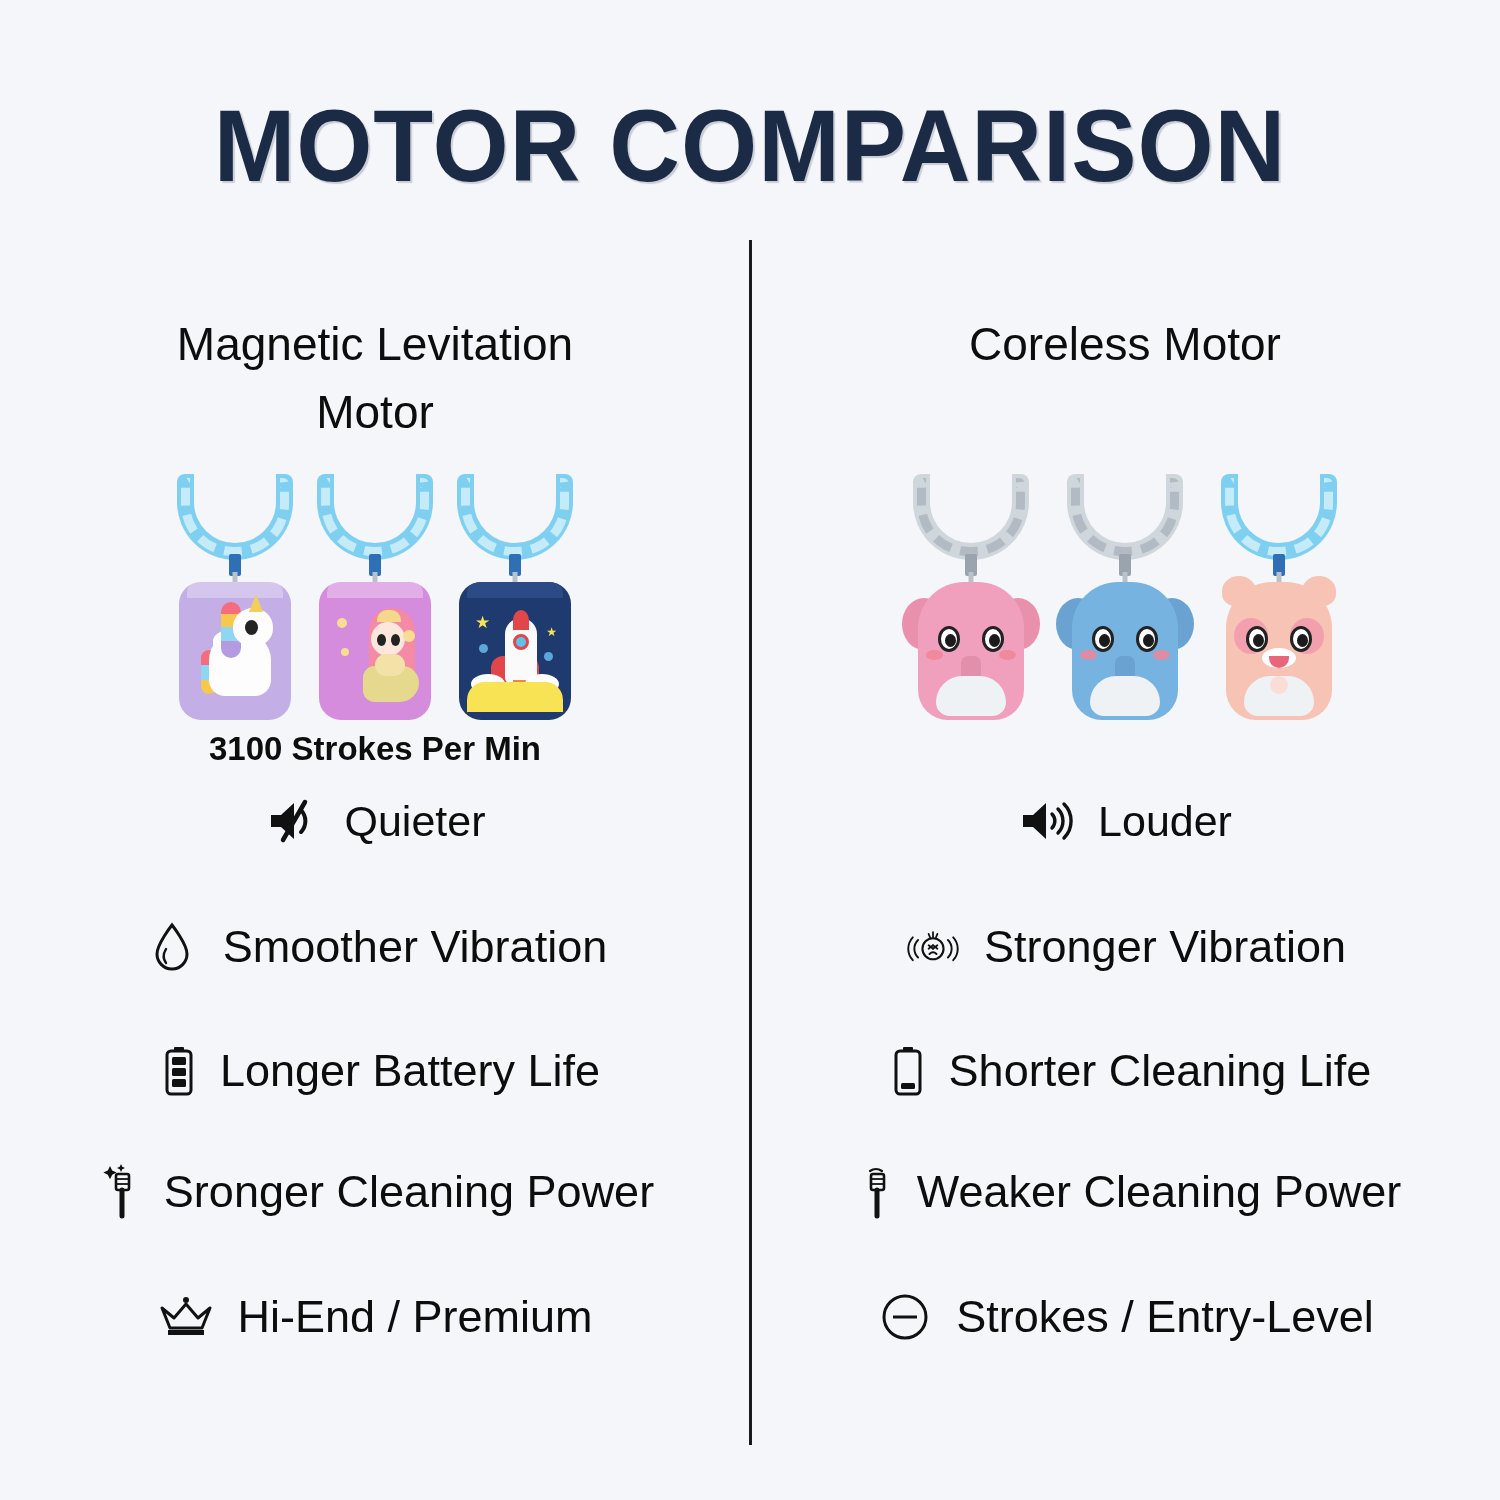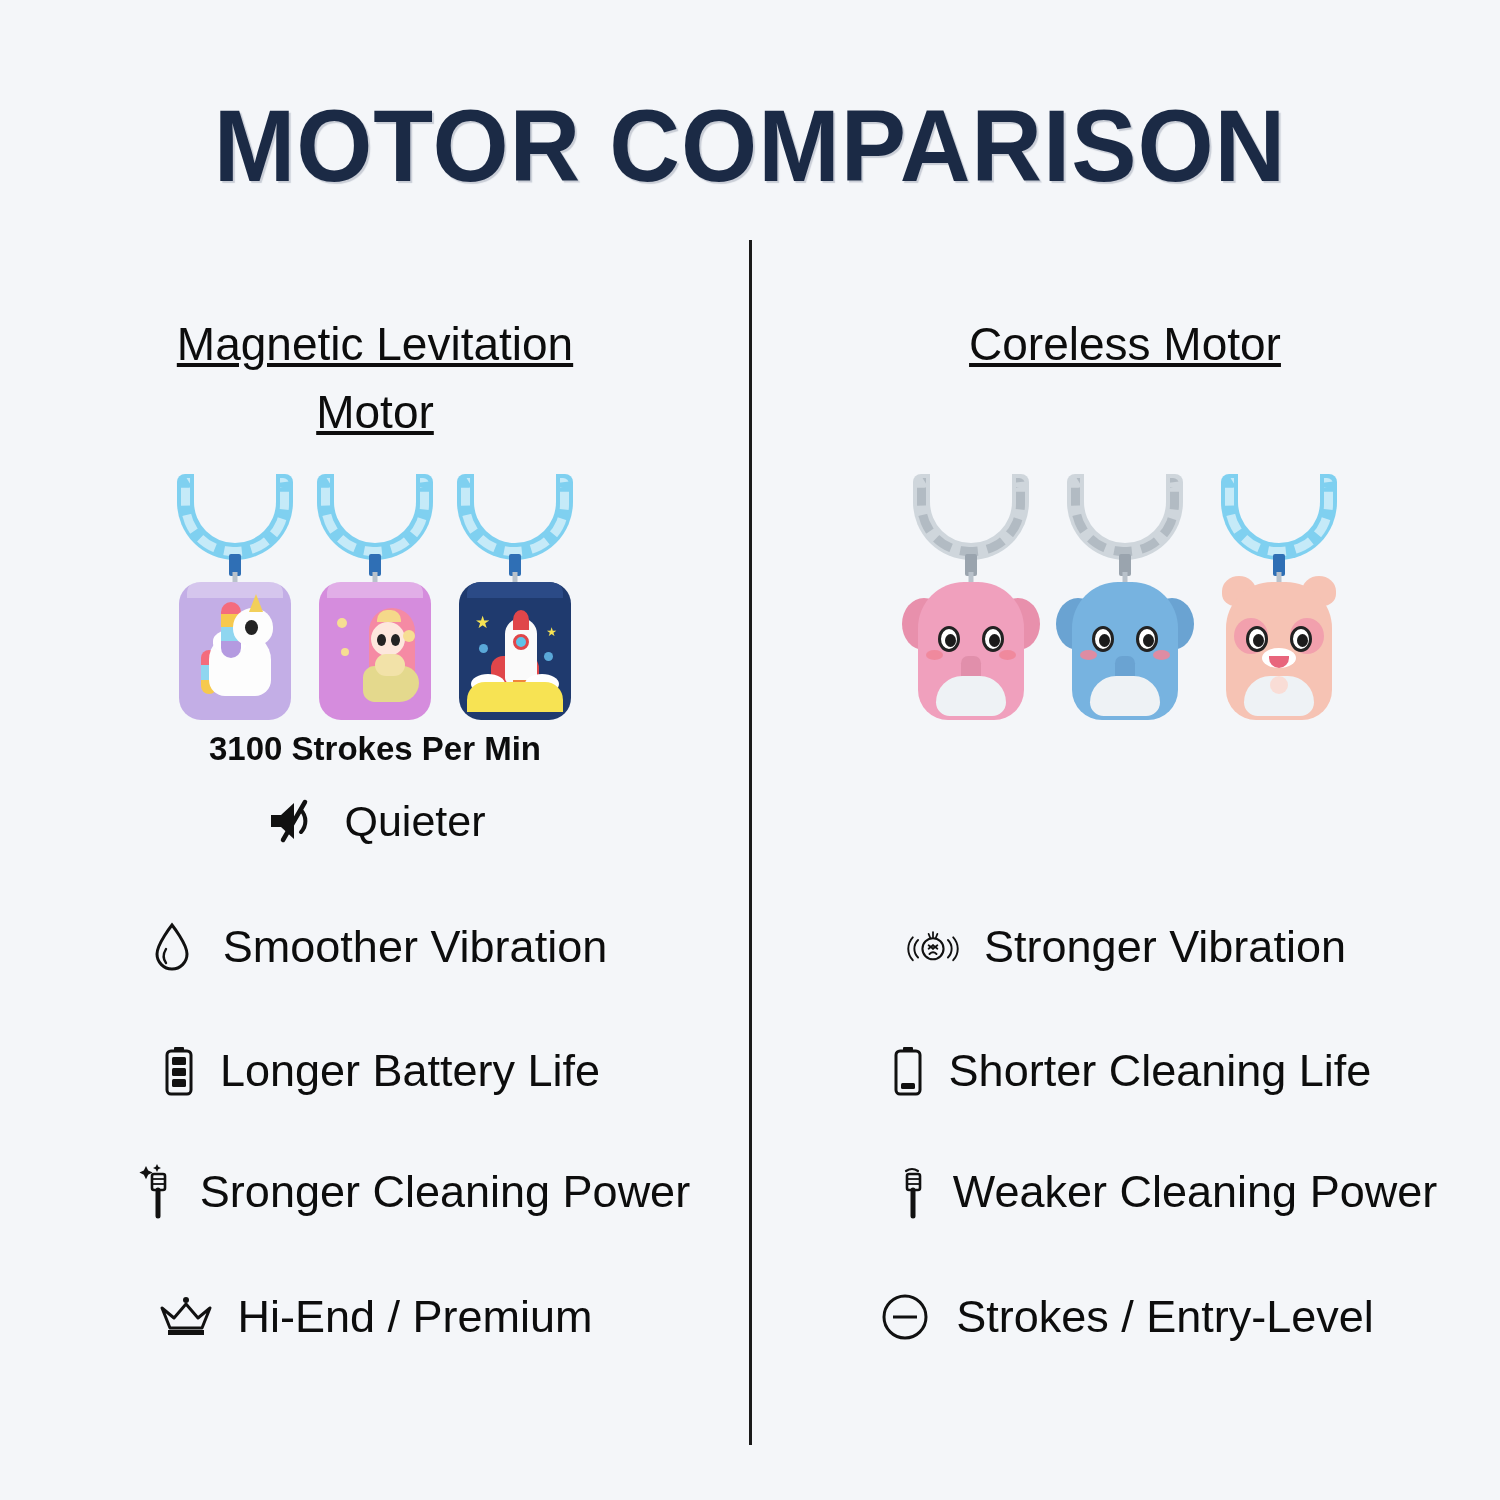--- a/index.html
+++ b/index.html
@@ -34,21 +34,21 @@
   }
 
   
   .col{position:absolute;top:0;width:750px;height:1500px;}
   .col-left{left:0;}
   .col-right{left:750px;}
 
   .col-head{
     position:absolute;top:310px;left:0;width:750px;
     text-align:center;font-size:46px;line-height:68px;
-    color:#0d0d0d;font-weight:normal;text-decoration:underline;
+    color:#0d0d0d;font-weight:normal;
   }
   .col-head .ln{display:block;}
 
   
   .products{
     position:absolute;top:470px;left:0;width:750px;height:250px;
     display:flex;justify-content:center;align-items:flex-end;
   }
   .prod{position:relative;width:128px;height:246px;margin:0 6px;}
   .prod.right{width:150px;margin:0 2px;}
@@ -207,21 +207,21 @@
     gap:22px;
   }
   .feat .lbl{font-size:43px;color:#0d0d0d;white-space:nowrap;}
   .feat .ico{
     display:flex;align-items:center;justify-content:center;
     width:58px;height:58px;flex:none;
   }
   .feat.r-noise{top:792px;}
   .feat.r-vib{top:918px;}
   .feat.r-batt{top:1042px;}
-  .feat.r-clean{top:1163px;padding-left:36px;}
+  .feat.r-clean{top:1163px;}
   .feat.r-tier{top:1288px;}
 
   .feat.r-vib .lbl,
   .feat.r-batt .lbl,
   .feat.r-clean .lbl,
   .feat.r-tier .lbl{font-size:45px;}
   .feat.r-clean{gap:10px;}
   .feat.r-batt{gap:12px;}
 </style>
 </head>
@@ -457,20 +457,31 @@
           <div class="muzzle"></div>
           <div class="mouth"></div>
           <div class="belly"></div>
           <div class="pbtn"></div>
         </div>
       </div>
 
     </div>
 
 
+    <div class="feat r-noise">
+      <span class="ico">
+        <svg width="54" height="46" viewBox="0 0 54 46">
+          <path d="M3 17 H13 L26 5 V41 L13 29 H3 Z" fill="#111"></path>
+          <path d="M32 16 a10 10 0 0 1 0 14" stroke="#111" stroke-width="3.4" fill="none" stroke-linecap="round"></path>
+          <path d="M38 11 a17 17 0 0 1 0 24" stroke="#111" stroke-width="3.4" fill="none" stroke-linecap="round"></path>
+          <path d="M44 6 a24 24 0 0 1 0 34" stroke="#111" stroke-width="3.4" fill="none" stroke-linecap="round"></path>
+        </svg>
+      </span>
+      <span class="lbl">Louder</span>
+    </div>
 
     <div class="feat r-vib">
       <span class="ico">
         <svg width="66" height="50" viewBox="0 0 66 50">
           <circle cx="33" cy="27" r="12" fill="none" stroke="#111" stroke-width="2.4"></circle>
           <path d="M28 23 l5 4 M33 23 l-5 4" stroke="#111" stroke-width="2" stroke-linecap="round"></path>
           <path d="M38 23 l-5 4 M33 23 l5 4" stroke="#111" stroke-width="2" stroke-linecap="round"></path>
           <path d="M29 33 q4 -4 8 0" stroke="#111" stroke-width="2.2" fill="none" stroke-linecap="round"></path>
           <path d="M28 10 l2 5 M33 8 l0 6 M38 10 l-2 5" stroke="#111" stroke-width="2" stroke-linecap="round"></path>
           <path d="M16 17 a14 14 0 0 0 0 20" stroke="#111" stroke-width="2.2" fill="none" stroke-linecap="round"></path>

